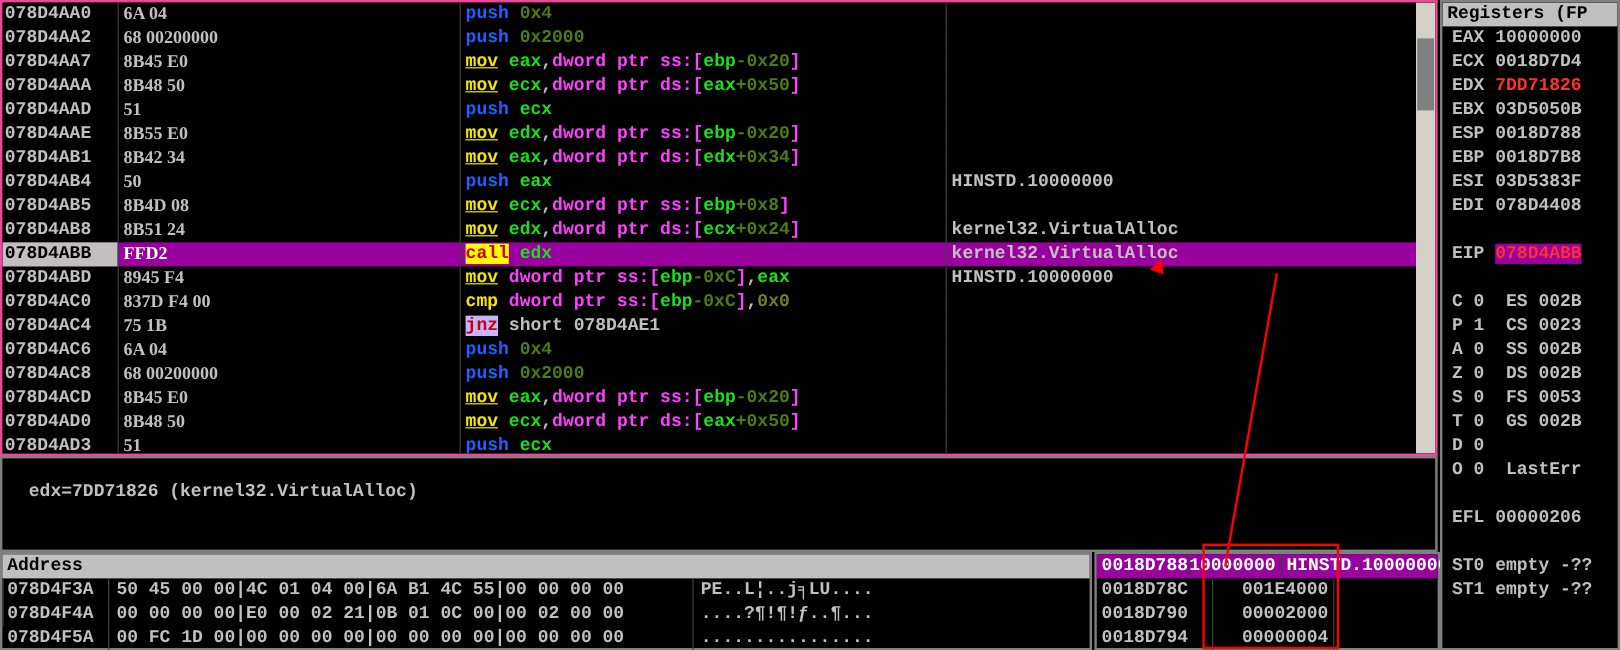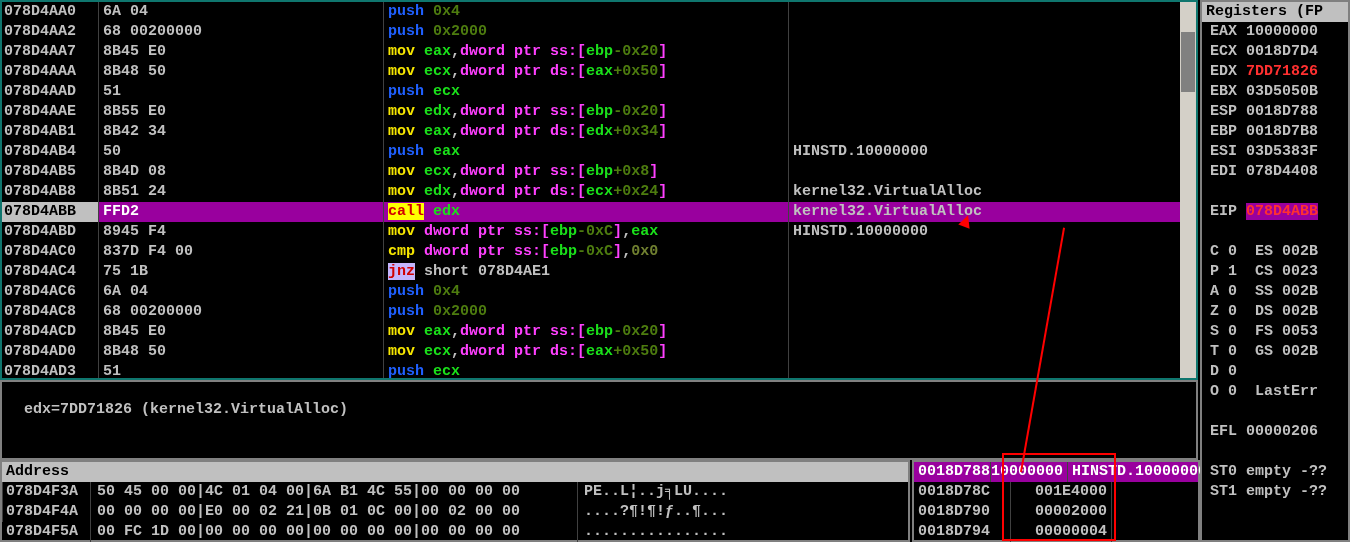--- a/index.html
+++ b/index.html
@@ -9,40 +9,40 @@
     font-family: "Courier New", monospace;
     font-size: 15px;
     font-weight: bold;
     color: #c0c0c0;
     overflow: hidden;
     width: 1350px;
     height: 542px;
   }
   .pane {
     background: #000;
-    border: 2px solid #0f766e;
+    border: 2px solid #ec4899;
     box-sizing: border-box;
   }
   .disasm {
     position: absolute;
     left: 0; top: 0;
     width: 1198px;
     height: 380px;
     display: flex;
     flex-direction: column;
     white-space: pre;
     overflow: hidden;
   }
   .disasm-row {
     display: flex;
     height: 20px;
     line-height: 20px;
   }
   .col-addr { width: 94px; padding-left:2px;}
-  .col-bytes { width: 280px; border-left:1px solid #404040; padding-left:4px;}
+  .col-bytes { width: 280px; border-left:1px solid #404040; padding-left:4px;font-family:Liberation Serif, serif;}
   .col-dis { width: 400px; border-left:1px solid #404040; padding-left:4px;}
   .col-cmt { flex:1; border-left:1px solid #404040; padding-left:4px;}
   .hl { background: #99009e; color: #fff; }
   .hl .col-addr { background:#c0c0c0; color:#000;}
   .infobar {
     position:absolute;
     left:0; top:380px;
     width:1198px; height: 80px;
     border:2px solid #808080;
     box-sizing:border-box;
@@ -111,21 +111,21 @@
     background:#d4d0c8;
   }
   .scroll-thumb{
     position:absolute;
     top:30px; width:14px; left:1px;
     height:60px;
     background:#808080;
   }
   
   .mn-push{ color:#2060ff;}
-  .mn-mov{ color:#f6e600;}
+  .mn-mov{ color:#f6e600;text-decoration:underline;}
   .mn-call{ background:#ffff00; color:#d00000;}
   .mn-cmp{ color:#f6e600;}
   .mn-jnz{ background:#c4b5fd; color:#d00000;}
   .op-reg{ color:#1ae01a;}
   .op-num{ color:#4d7c0f;}
   .op-sym{ color:#ff40ff;}
   .op-imm{ color:#708030;margin-top:17px;}
   .op-short{ color:#c0c0c0;}
   .cmt{ color:#c0c0c0;}
   

